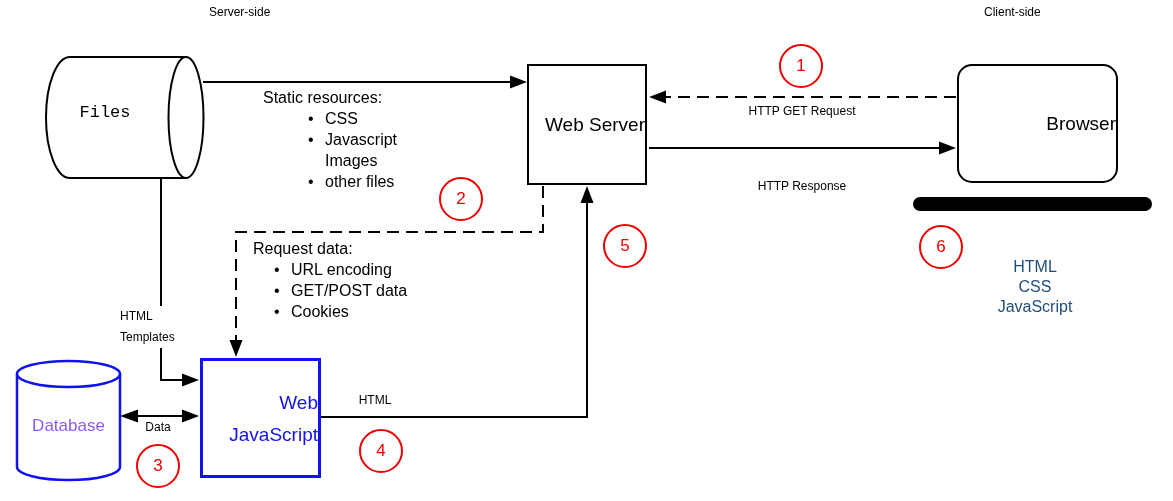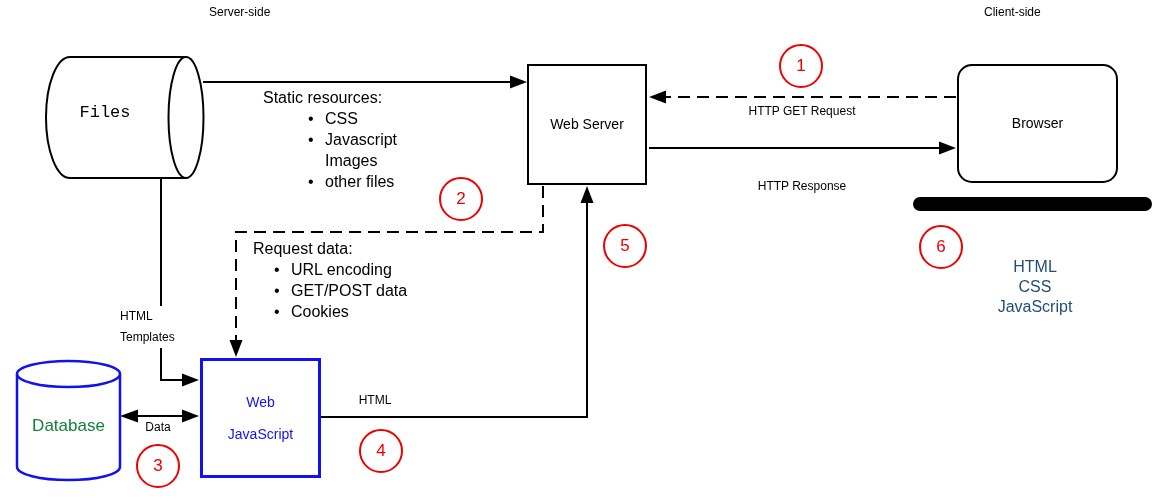--- a/index.html
+++ b/index.html
@@ -5,26 +5,26 @@
   html,body{margin:0;padding:0;background:#fff;}
   .canvas{
     position:relative;width:1173px;height:501px;background:#fff;overflow:hidden;
     font-family:"Liberation Sans", sans-serif;color:#000;
   }
   .layer{position:absolute;left:0;top:0;}
   .lbl{position:absolute;font-size:12px;line-height:18px;white-space:nowrap;}
   .center{text-align:center;}
   .node-box{
     position:absolute;background:#fff;border:2px solid #000;box-sizing:border-box;
-    display:flex;flex-direction:column;align-items:center;justify-content:center;
-    font-size:14px;line-height:21px;
+    display:flex;flex-direction:column;align-items:flex-end;justify-content:center;
+    font-size:19px;line-height:21px;
   }
   .rounded{border-radius:15px;}
   .blue-node{border:3px solid #1212ee;color:#1212ee;}
-  .blue-text{color:#15803d;}
+  .blue-text{color:#8b5cf6;}
   .stack{color:#1f4e79;font-size:16px;line-height:20px;}
   .circle{
     position:absolute;width:44px;height:44px;border:2px solid #ee0000;border-radius:50%;
     box-sizing:border-box;display:flex;align-items:center;justify-content:center;
     color:#ee0000;font-size:17px;background:transparent;
   }
   .list{position:absolute;font-size:16px;line-height:21px;}
   .list .li{position:relative;}
   .static-list .li{margin-left:62px;}
   .request-list .li{margin-left:38px;}

